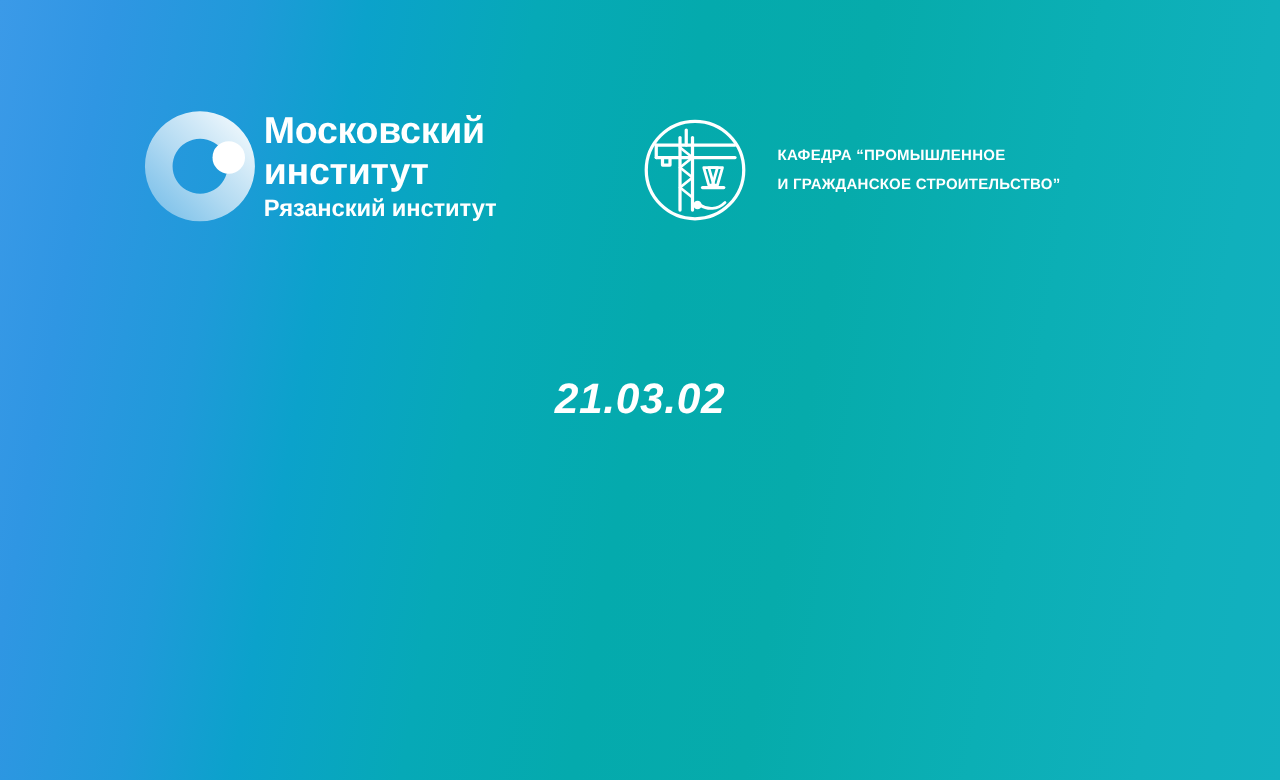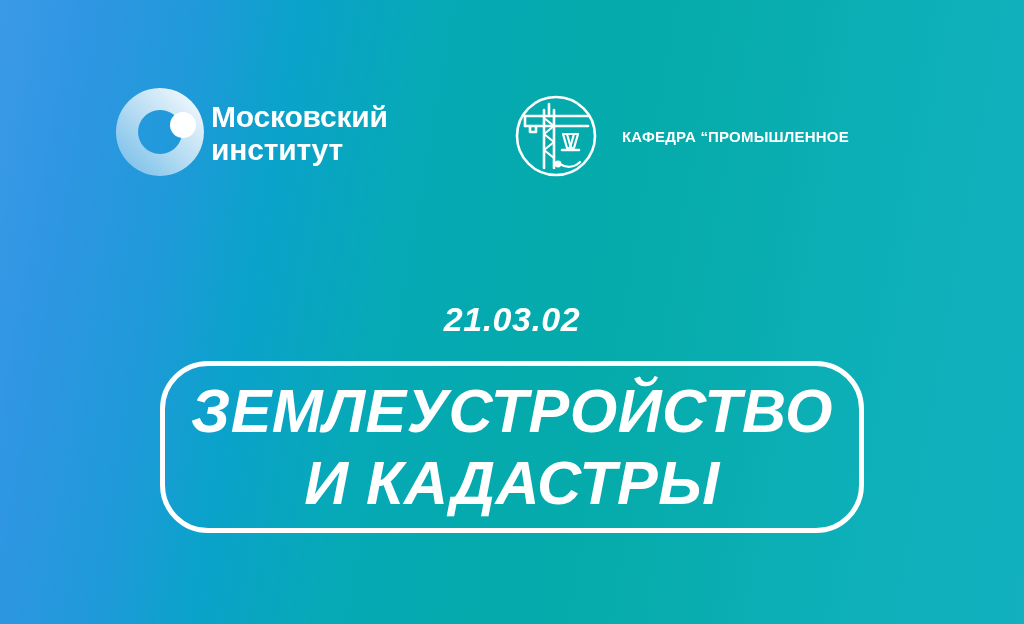--- a/index.html
+++ b/index.html
@@ -85,21 +85,21 @@
   }
   .dept-mark {
     width: 96px;
     height: 96px;
     flex: none;
   }
   .dept-mark svg { display: block; }
   .dept-words {
     color: #ffffff;
     font-weight: 700;
-    font-size: 15px;
+    font-size: 12px;
     line-height: 23px;
     letter-spacing: 0.2px;
     white-space: nowrap;
   }
 
   
   .code {
     position: absolute;
     top: 300px;
     left: 0;
@@ -155,20 +155,21 @@
               <stop offset="100%" stop-color="#ffffff" stop-opacity="1"></stop>
             </linearGradient>
           </defs>
           <path d="M46 2 A44 44 0 1 1 45.9 2 Z M46 24 A22 22 0 1 0 46.1 24 Z" fill="url(#ringGrad)" fill-rule="evenodd"></path>
           <circle cx="69" cy="39" r="13" fill="#ffffff"></circle>
         </svg>
       </div>
       <div class="mp-words">
         <div class="mp-line1">Московский</div>
         <div class="mp-line2">институт</div>
+        <div class="mp-sub">Рязанский институт</div>
       </div>
     </div>
 
     <div class="dept-lockup">
       <div class="dept-mark">
         <svg width="96" height="96" viewBox="0 0 96 96" aria-hidden="true">
           <g fill="none" stroke="#ffffff" stroke-width="2.6" stroke-linecap="round" stroke-linejoin="round">
             <circle cx="48" cy="48" r="39"></circle>
 
             <path d="M36 22 L36 80"></path>
@@ -187,25 +188,22 @@
             <path d="M70 46 L59 46 L63 60 L66 60 Z" stroke-width="2.2"></path>
             <path d="M54 62 L71 62"></path>
 
             <path d="M52 76 C58 80 66 80 72 74" stroke-width="2.2"></path>
             <circle cx="50" cy="76" r="3.4" fill="#ffffff" stroke="none"></circle>
           </g>
         </svg>
       </div>
       <div class="dept-words">
         <div>КАФЕДРА “ПРОМЫШЛЕННОЕ</div>
+        <div>И ГРАЖДАНСКОЕ СТРОИТЕЛЬСТВО”</div>
       </div>
     </div>
 
   </div>
 
   <div class="code">21.03.02</div>
 
-  <div class="plate">
-    <div class="plate-line">ЗЕМЛЕУСТРОЙСТВО</div>
-    <div class="plate-line">И КАДАСТРЫ</div>
-  </div>
 
 </div>
 
 </body></html>

